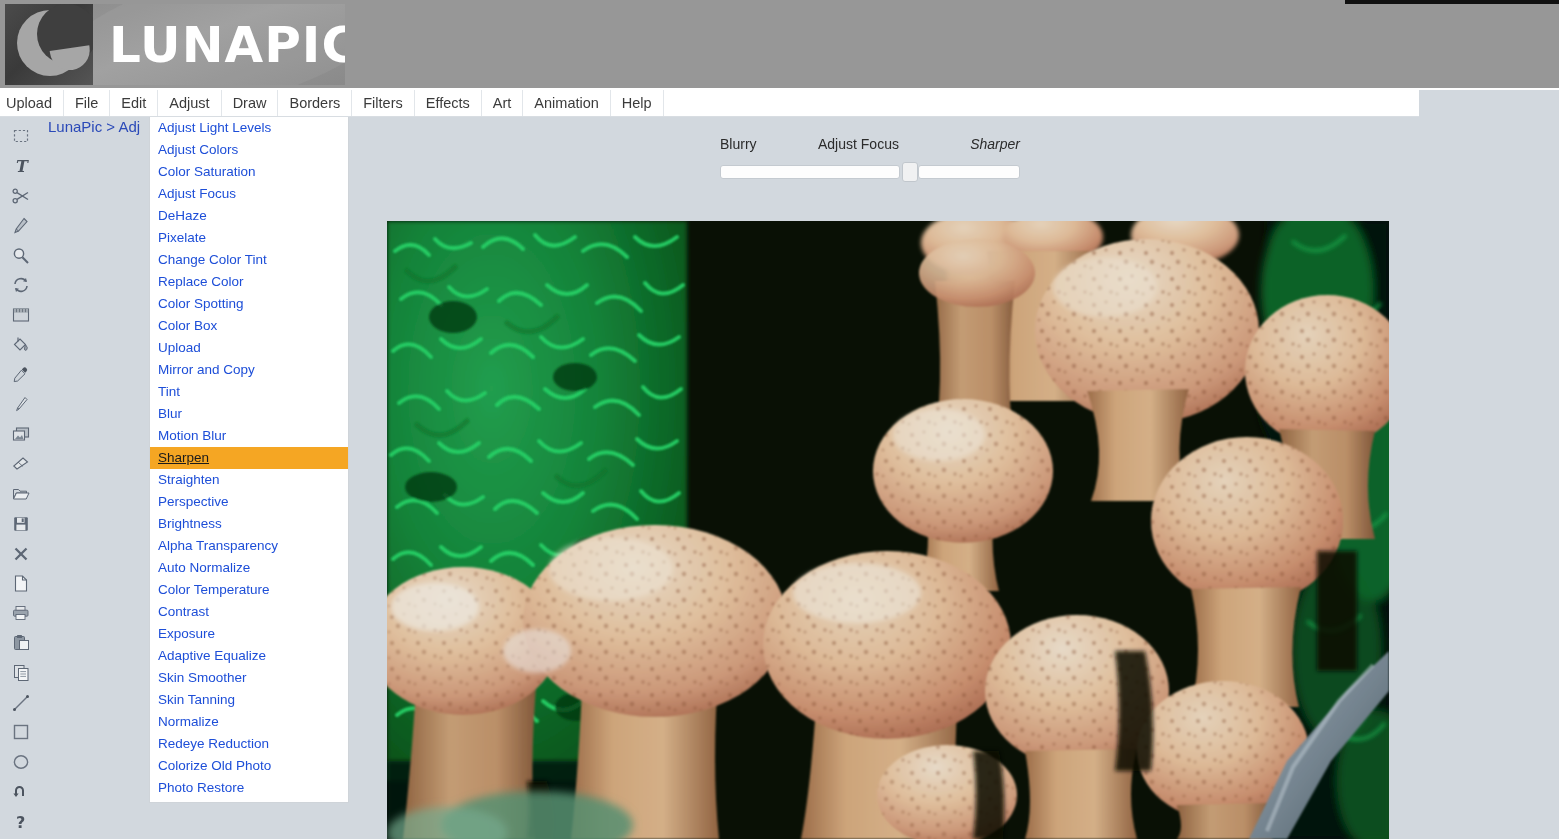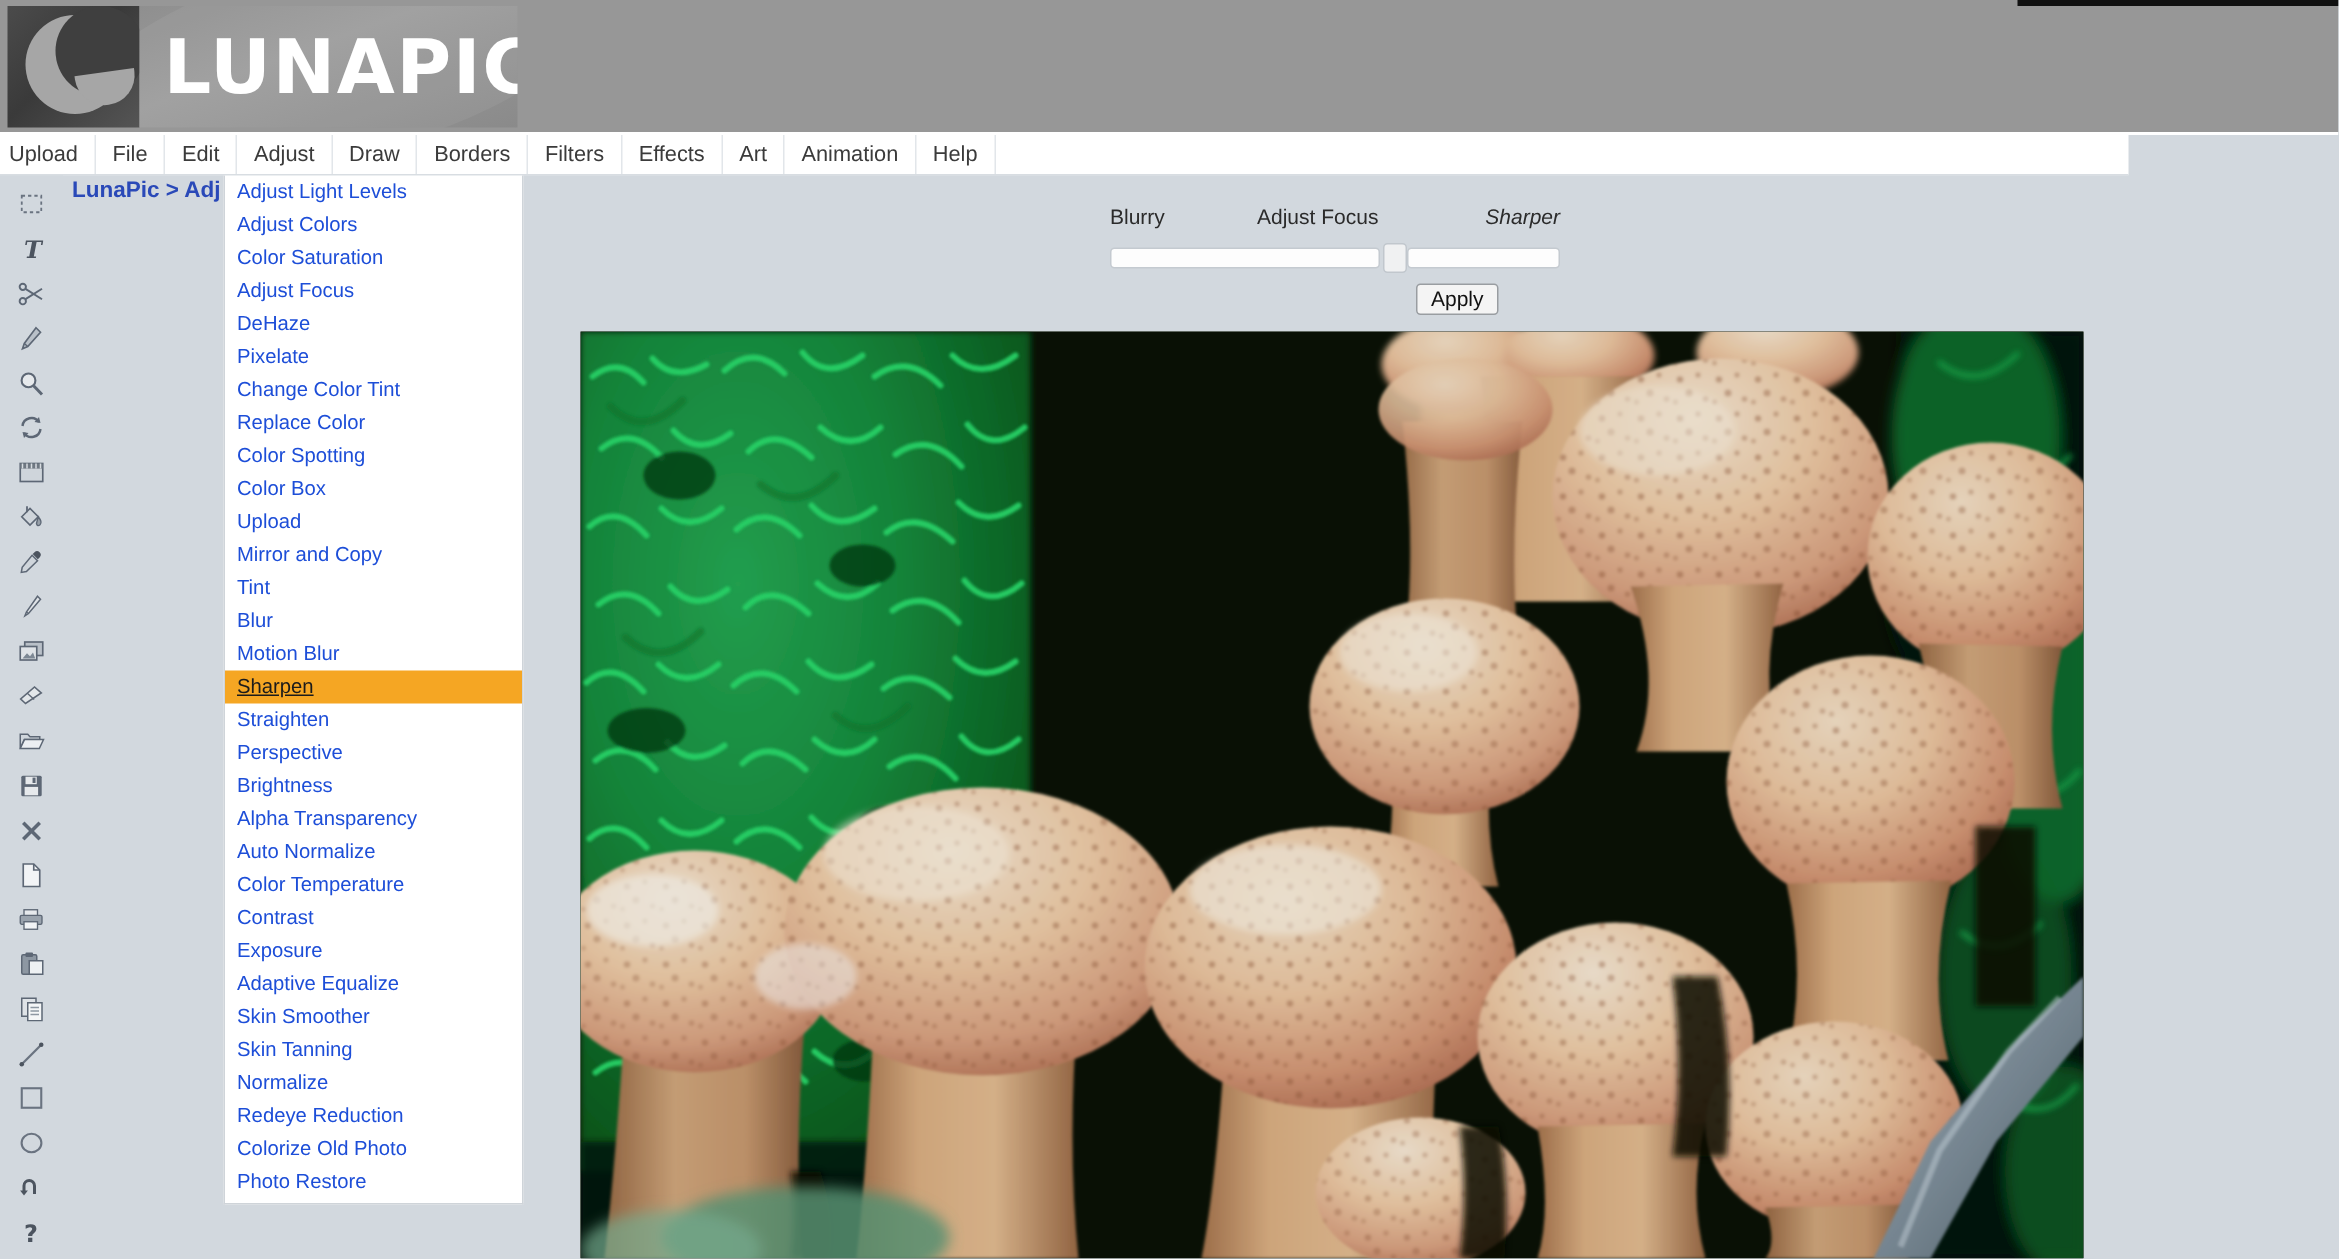--- a/index.html
+++ b/index.html
@@ -129,21 +129,21 @@
     margin-bottom: 5px;
     cursor: pointer;
     color: #6a7380;
   }
   .tool svg { display: block; }
 
   
   .breadcrumb {
     position: absolute; left: 48px; top: 118px;
     font-size: 15px;
-    font-weight: bold;
+    font-weight: normal;
     color: #2a49b8;
     white-space: nowrap;
     font-family: "Liberation Sans", sans-serif;
   }
 
   
   .dropdown {
     position: absolute; left: 149px; top: 117px;
     width: 200px;
     background: #ffffff;
@@ -163,21 +163,21 @@
     font-family: "Liberation Sans", sans-serif;
   }
   .dd-item.selected {
     background: #f5a623;
     color: #1b1b1b;
     text-decoration: underline;
   }
 
   
   .slider-panel {
-    position: absolute; left: 740px; top: 136px;
+    position: absolute; left: 720px; top: 136px;
     width: 300px; height: 70px;
   }
   .slider-labels {
     position: relative;
     height: 22px;
     font-size: 14px;
     color: #2b2b2b;
   }
   .slider-labels span { position: absolute; top: 0; white-space: nowrap; }
   .lbl-left  { left: 0px; }
@@ -471,23 +471,20 @@
   <div class="slider-panel">
     <div class="slider-labels">
       <span class="lbl-left">Blurry</span>
       <span class="lbl-mid">Adjust Focus</span>
       <span class="lbl-right">Sharper</span>
     </div>
     <div class="slider-row">
       <div class="track track-a"></div>
       <div class="thumb"></div>
       <div class="track track-b"></div>
-    </div>
-    <div class="apply-wrap">
-      <button class="apply-btn">Apply</button>
     </div>
   </div>
 
   <div class="photo">
     <svg viewBox="0 0 1002 618" preserveAspectRatio="none">
       <defs>
         <radialGradient id="capG" cx="38%" cy="26%" r="78%">
           <stop offset="0%" stop-color="#f6e2c8"></stop>
           <stop offset="42%" stop-color="#eec9a4"></stop>
           <stop offset="78%" stop-color="#d79a78"></stop>

